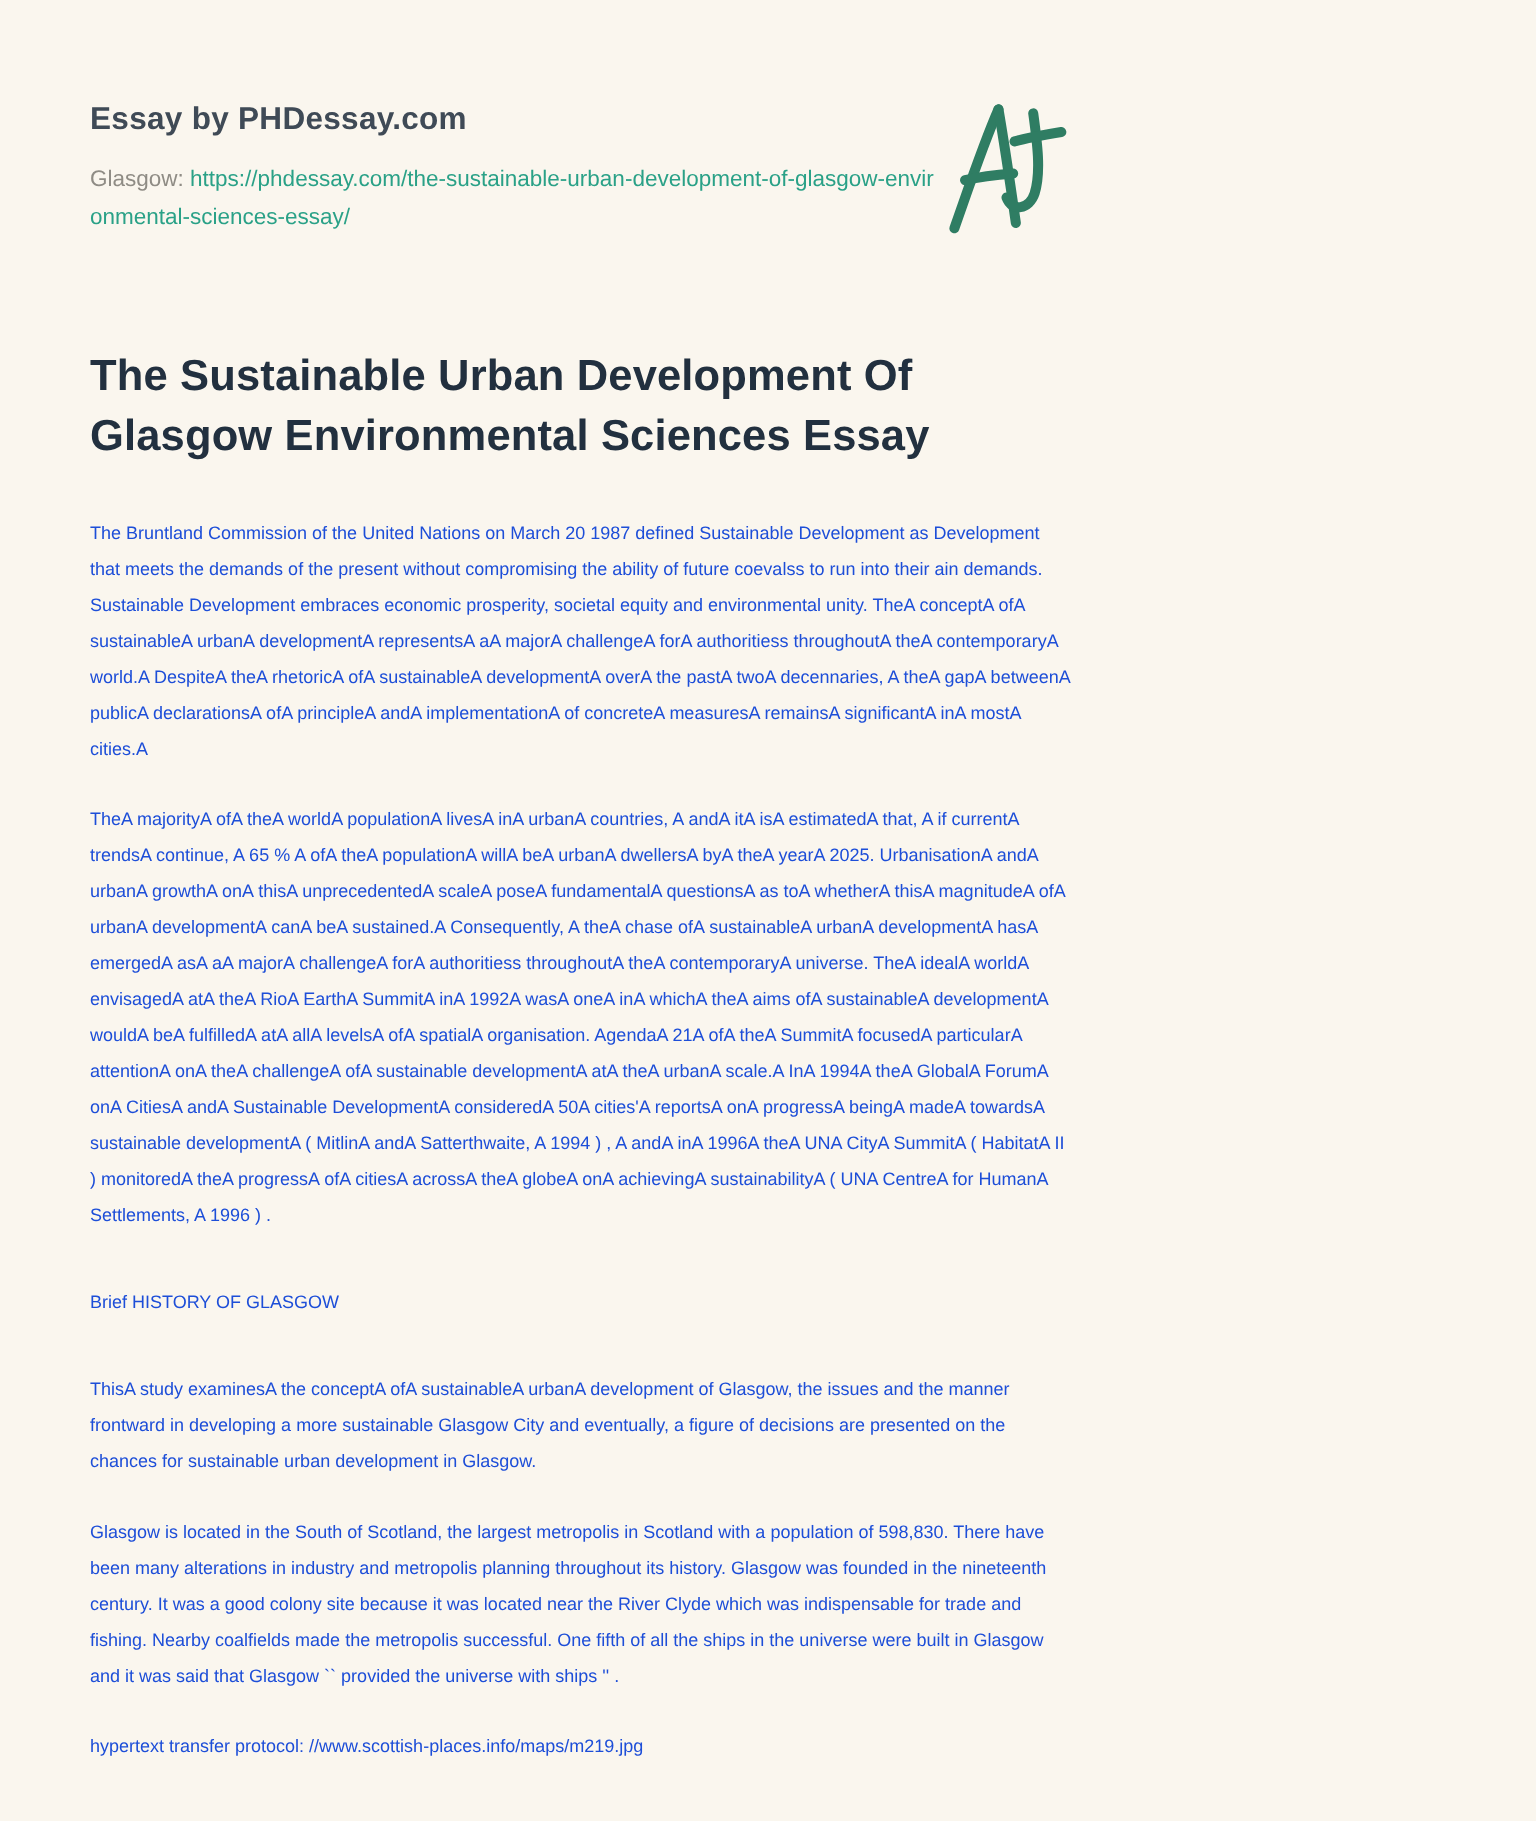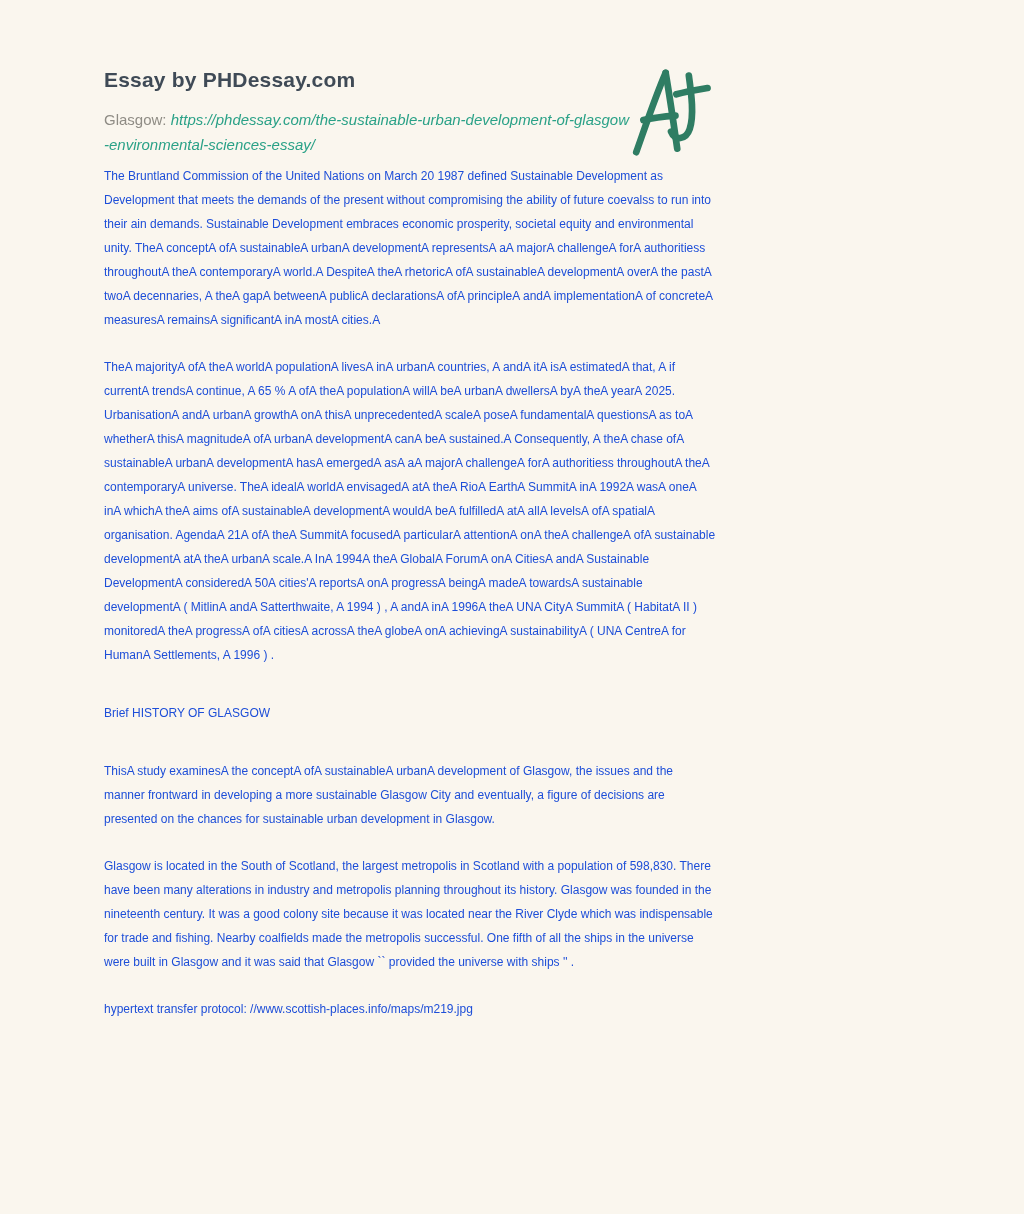--- a/index.html
+++ b/index.html
@@ -6,21 +6,21 @@
     margin: 0;
     padding: 0;
     background: #faf6ee;
     font-family: "Liberation Sans", sans-serif;
   }
   .page {
     position: relative;
     width: 820px;
     height: 1214px;
     box-sizing: border-box;
-    padding: 62px 104px 0 104px;
+    padding: 62px 104px 0 60px;
     background: #faf6ee;
     overflow: hidden;
   }
   .header {
     display: flex;
     justify-content: space-between;
     align-items: flex-start;
   }
   .essay-by {
     font-size: 21px;
@@ -36,21 +36,20 @@
     word-wrap: break-word;
     overflow-wrap: break-word;
   }
   .source-label {
     color: #8f8c85;
   }
   .source-url {
     color: #2aa187;
     text-decoration: none;
     word-break: break-all;
-    font-style: italic;
   }
   .logo {
     flex: 0 0 auto;
     margin-top: 4px;
     margin-right: 4px;
   }
   h1.title {
     margin: 66px 0 32px 0;
     font-size: 29px;
     line-height: 1.38;
@@ -93,20 +92,21 @@
           <path d="M7 96 C19 62 29 32 40 7"></path>
           <path d="M40 7 C45 36 49 64 53 92"></path>
           <path d="M15 60 C28 57 38 56 51 55"></path>
           <path d="M66 10 C69 32 72 54 67 70 C63 82 50 84 46 73"></path>
           <path d="M52 31 C63 28 75 26 87 24"></path>
         </g>
       </svg>
     </div>
   </div>
 
+  <h1 class="title">The Sustainable Urban Development Of Glasgow Environmental Sciences Essay</h1>
 
   <p class="body">The Bruntland Commission of the United Nations on March 20 1987 defined Sustainable Development as Development that meets the demands of the present without compromising the ability of future coevalss to run into their ain demands. Sustainable Development embraces economic prosperity, societal equity and environmental unity. TheA conceptA ofA sustainableA urbanA developmentA representsA aA majorA challengeA forA authoritiess throughoutA theA contemporaryA world.A DespiteA theA rhetoricA ofA sustainableA developmentA overA the pastA twoA decennaries, A theA gapA betweenA publicA declarationsA ofA principleA andA implementationA of concreteA measuresA remainsA significantA inA mostA cities.A</p>
 
   <p class="body">TheA majorityA ofA theA worldA populationA livesA inA urbanA countries, A andA itA isA estimatedA that, A if currentA trendsA continue, A 65 % A ofA theA populationA willA beA urbanA dwellersA byA theA yearA 2025. UrbanisationA andA urbanA growthA onA thisA unprecedentedA scaleA poseA fundamentalA questionsA as toA whetherA thisA magnitudeA ofA urbanA developmentA canA beA sustained.A Consequently, A theA chase ofA sustainableA urbanA developmentA hasA emergedA asA aA majorA challengeA forA authoritiess throughoutA theA contemporaryA universe. TheA idealA worldA envisagedA atA theA RioA EarthA SummitA inA 1992A wasA oneA inA whichA theA aims ofA sustainableA developmentA wouldA beA fulfilledA atA allA levelsA ofA spatialA organisation. AgendaA 21A ofA theA SummitA focusedA particularA attentionA onA theA challengeA ofA sustainable developmentA atA theA urbanA scale.A InA 1994A theA GlobalA ForumA onA CitiesA andA Sustainable DevelopmentA consideredA 50A cities'A reportsA onA progressA beingA madeA towardsA sustainable developmentA ( MitlinA andA Satterthwaite, A 1994 ) , A andA inA 1996A theA UNA CityA SummitA ( HabitatA II ) monitoredA theA progressA ofA citiesA acrossA theA globeA onA achievingA sustainabilityA ( UNA CentreA for HumanA Settlements, A 1996 ) .</p>
 
   <p class="body section-heading">Brief HISTORY OF GLASGOW</p>
 
   <p class="body">ThisA study examinesA the conceptA ofA sustainableA urbanA development of Glasgow, the issues and the manner frontward in developing a more sustainable Glasgow City and eventually, a figure of decisions are presented on the chances for sustainable urban development in Glasgow.</p>
 
   <p class="body">Glasgow is located in the South of Scotland, the largest metropolis in Scotland with a population of 598,830. There have been many alterations in industry and metropolis planning throughout its history. Glasgow was founded in the nineteenth century. It was a good colony site because it was located near the River Clyde which was indispensable for trade and fishing. Nearby coalfields made the metropolis successful. One fifth of all the ships in the universe were built in Glasgow and it was said that Glasgow `` provided the universe with ships '' .</p>

